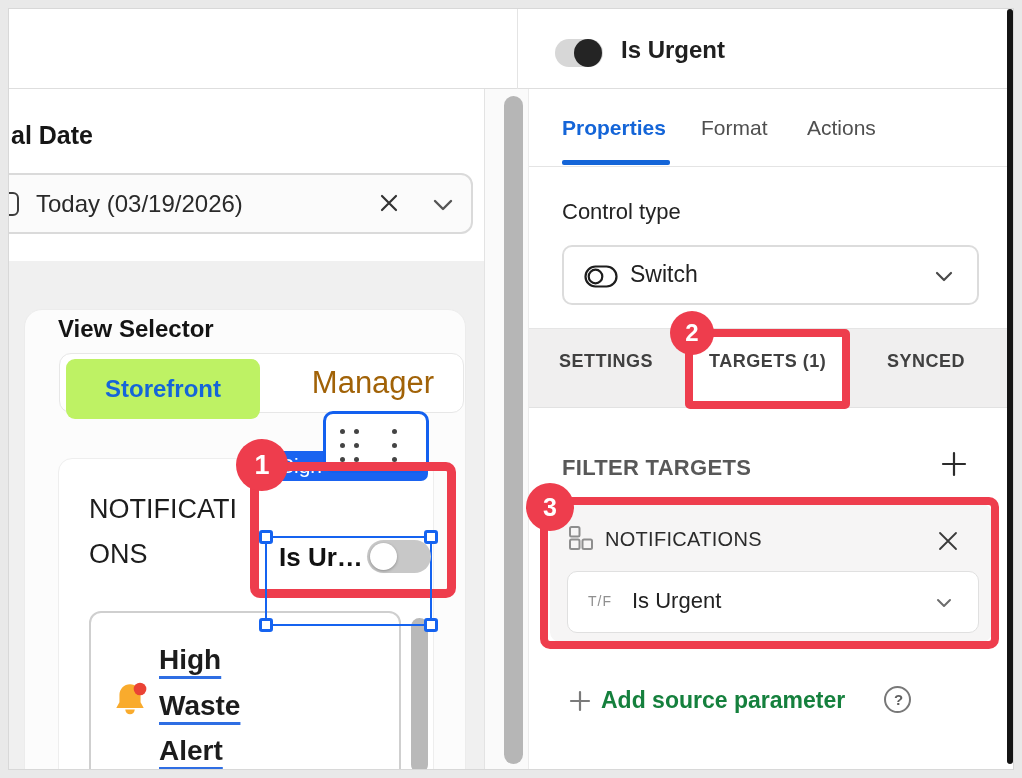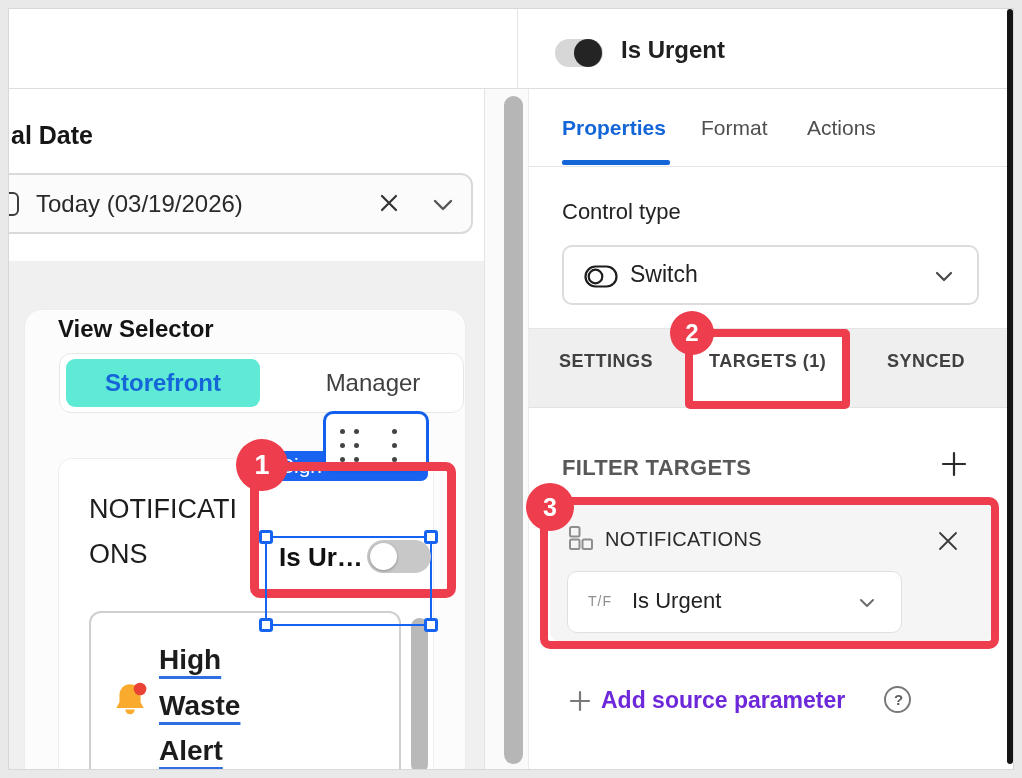--- a/index.html
+++ b/index.html
@@ -20,22 +20,22 @@
   .canvas-gray { left:0; top:172px; width:475px; height:510px; background:#f0f0f0; z-index:0; }
   .date-label { left:2px; top:32px; font-size:25px; font-weight:700; color:#161616; z-index:1; }
   .date-input { left:-24px; top:84px; width:488px; height:61px; background:#fbfbfb; border:2px solid #dadada; border-radius:12px; z-index:1; }
   .date-input .cal { position:absolute; left:8px; top:17px; width:24px; height:24px; border:2px solid #3c3c3c; border-radius:6px; }
   .date-input .val { position:absolute; left:49px; top:15px; font-size:24px; color:#2a2a2a; }
   .date-input .clear { position:absolute; left:392px; top:18px; }
   .date-input .chev { position:absolute; left:446px; top:24px; }
   .section-card { left:15px; top:220px; width:442px; height:470px; background:#fcfcfc; border:1px solid #ececec; border-radius:18px 18px 0 0; z-index:1; }
   .vs-label { left:49px; top:226px; font-size:24px; font-weight:700; color:#141414; z-index:2; }
   .segmented { left:50px; top:264px; width:405px; height:60px; background:#fff; border:1px solid #e7e7e7; border-radius:12px; z-index:2; }
-  .seg-pill { position:absolute; left:6px; top:5px; width:194px; height:48px; background:#5eead4; border-radius:9px; display:flex; align-items:center; justify-content:center; font-size:24px; font-weight:700; color:#1565d9; }
-  .seg-right { position:absolute; left:200px; top:5px; width:200px; height:48px; display:flex; align-items:center; justify-content:center; font-size:24px; color:#404040;padding-left:26px; }
+  .seg-pill { position:absolute; left:6px; top:5px; width:194px; height:60px; background:#bef264; border-radius:9px; display:flex; align-items:center; justify-content:center; font-size:24px; font-weight:700; color:#1565d9; }
+  .seg-right { position:absolute; left:200px; top:5px; width:200px; height:48px; display:flex; align-items:center; justify-content:center; font-size:31px; color:#a16207;padding-left:26px; }
   .inner-card { left:49px; top:369px; width:376px; height:330px; background:#fff; border:1px solid #eeeeee; border-radius:14px; z-index:2; }
   .notif-title { left:80px; top:398px; width:156px; font-size:27px; line-height:45px; color:#1d1d1d; word-break:break-all; z-index:3; }
   .high-card { left:80px; top:522px; width:312px; height:200px; background:#fff; border:2px solid #cfcfcf; border-radius:12px; z-index:3; }
   .bell { position:absolute; left:20px; top:66px; width:38px; height:38px; }
   .alert-link { position:absolute; left:68px; top:24px; width:110px; font-size:28px; font-weight:700; line-height:45.5px; color:#1c1c1c; text-decoration:underline; text-decoration-color:#2f6ee3; text-decoration-thickness:3px; text-underline-offset:7px; }
   .inner-scroll { left:402px; top:529px; width:17px; height:155px; background:#b9b9b9; border-radius:9px; z-index:3; }
   .cmp-tag { left:259px; top:362px; width:160px; height:30px; background:#1a63f0; border-radius:7px; overflow:hidden; z-index:4; }
   .cmp-tag span { position:absolute; left:12px; top:3px; font-size:21px; font-weight:500; color:#fff; }
   .popup { left:314px; top:322px; width:106px; height:62px; background:#fff; border:3px solid #1360ef; border-radius:10px; z-index:5; }
   .drag-dots { position:absolute; left:14px; top:15px; display:grid; grid-template-columns:5px 5px; grid-template-rows:5px 5px 5px; gap:9px 9px; }
@@ -72,26 +72,26 @@
   #redbox2 { left:156px; top:240px; width:165px; height:80px; border-width:8px; border-radius:5px; background:#fff; z-index:5; }
   #badge2 { left:141px; top:222px; width:44px; height:44px; font-size:24px; }
   .ft-label { left:33px; top:366px; font-size:22px; font-weight:700; color:#585858; letter-spacing:0.3px; }
   .ft-plus { left:412px; top:362px; }
   #redbox3 { left:11px; top:408px; width:459px; height:152px; border-width:8px; z-index:5; }
   #badge3 { left:-3px; top:394px; width:48px; height:48px; font-size:25px; }
   .target-card { left:21px; top:415px; width:442px; height:138px; background:#f6f5f5; border-radius:10px; z-index:1; }
   .tc-icon { position:absolute; left:17px; top:20px; }
   .tc-name { position:absolute; left:55px; top:24px; font-size:20px; font-weight:500; color:#2b2b2b; letter-spacing:0.3px; }
   .tc-close { position:absolute; right:32px; top:25px; }
-  .tc-select { position:absolute; left:17px; top:67px; width:335px; height:62px; background:#fff; border:1px solid #e0e0e0; border-radius:10px; }
+  .tc-select { position:absolute; left:17px; top:67px; width:412px; height:62px; background:#fff; border:1px solid #e0e0e0; border-radius:10px; }
   .tc-select .tf { position:absolute; left:20px; top:21px; font-size:14px; color:#8f8f8f; letter-spacing:1px; }
   .tc-select .val { position:absolute; left:64px; top:16px; font-size:22px; color:#222; }
   .tc-select .chev { position:absolute; right:26px; top:26px; }
   .add-plus { left:40px; top:601px; }
-  .add-label { left:72px; top:598px; font-size:23px; font-weight:700; color:#6d28d9; }
+  .add-label { left:72px; top:598px; font-size:23px; font-weight:700; color:#15803d; }
   .help { left:355px; top:597px; width:27px; height:27px; border:2px solid #787878; border-radius:50%; }
   .help::after { content:"?"; position:absolute; left:8px; top:3px; font-size:15px; font-weight:700; color:#5f5f5f; }
 
   #dark-bar { left:998px; top:0; width:6px; height:755px; background:#141414; border-radius:3px; }
 </style>
 </head>
 <body>
 
 <div id="wrapper">
 

